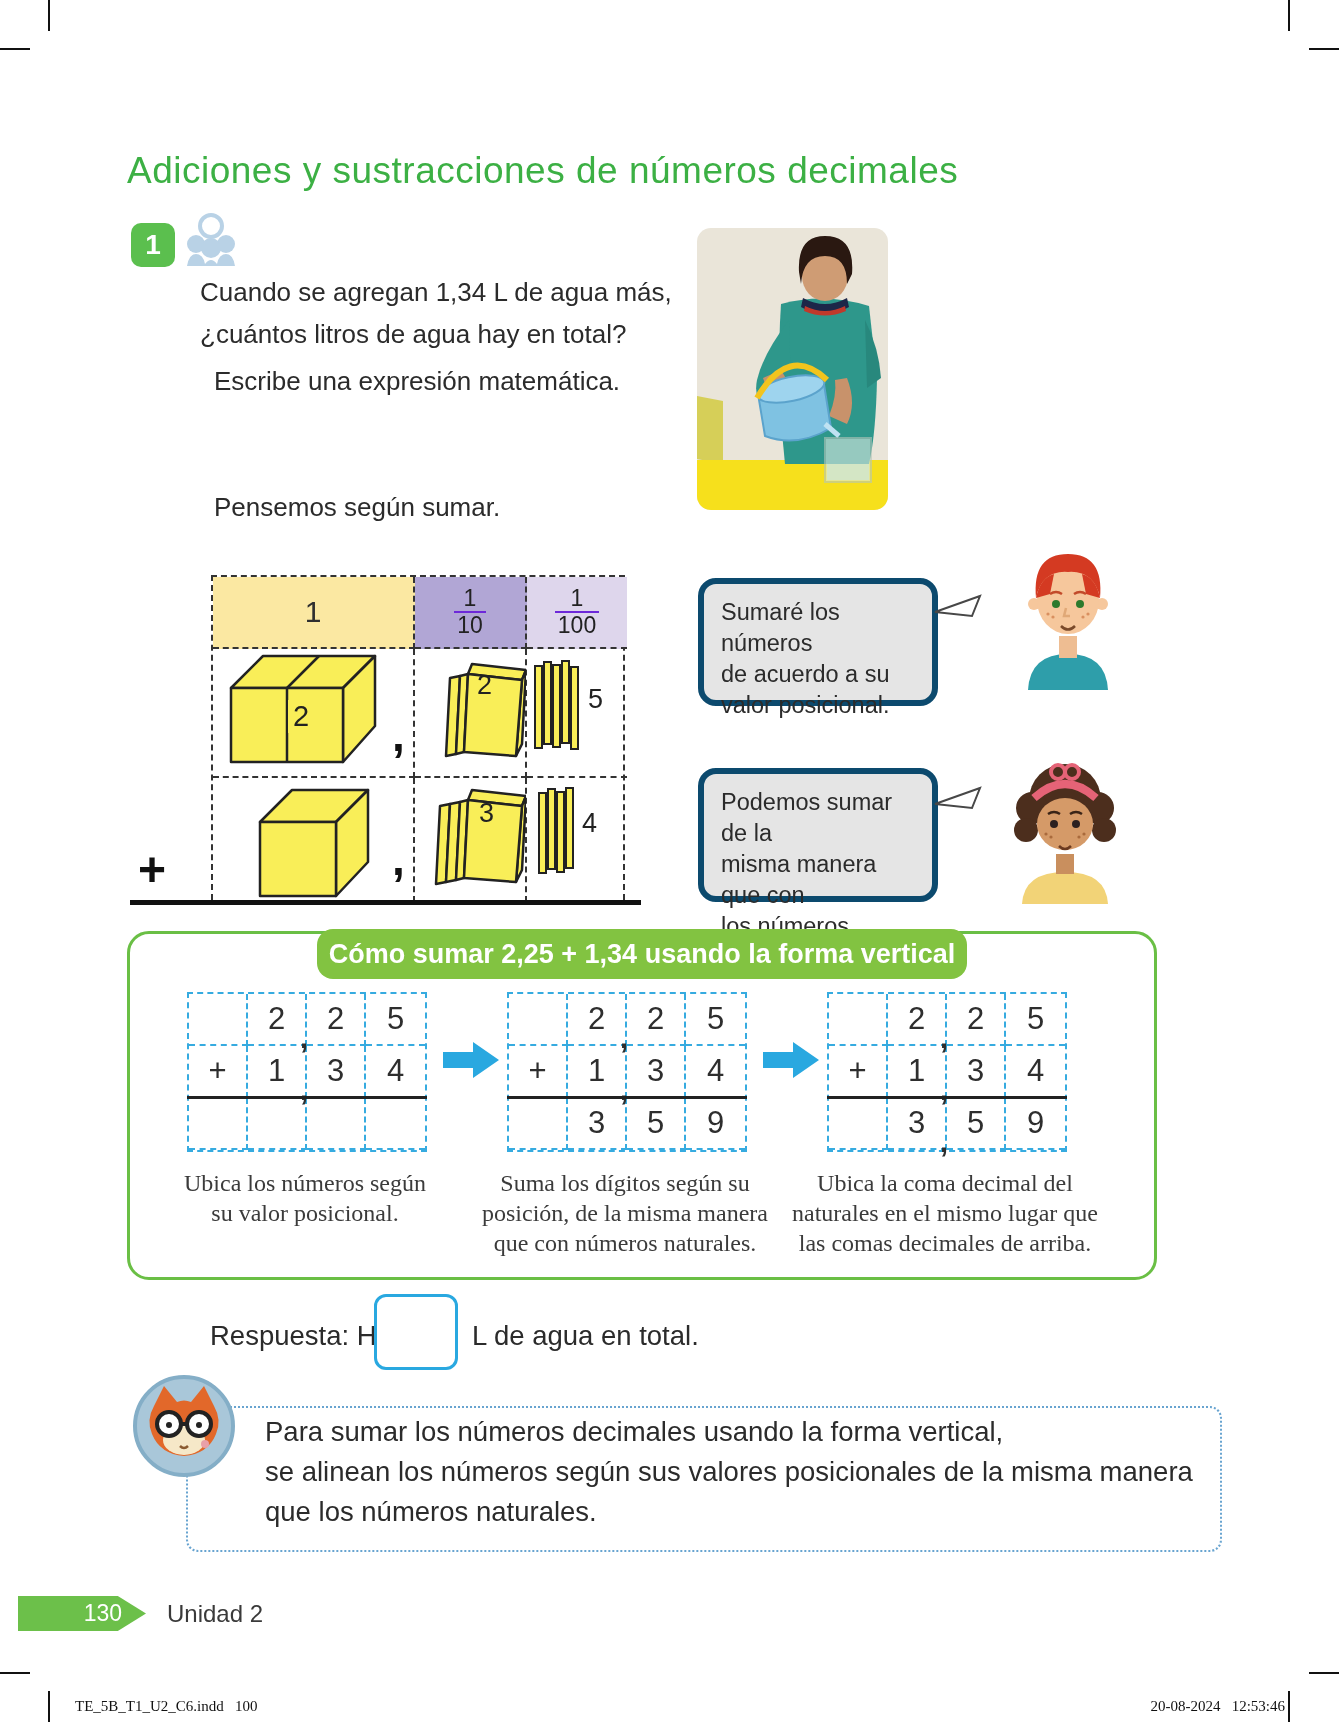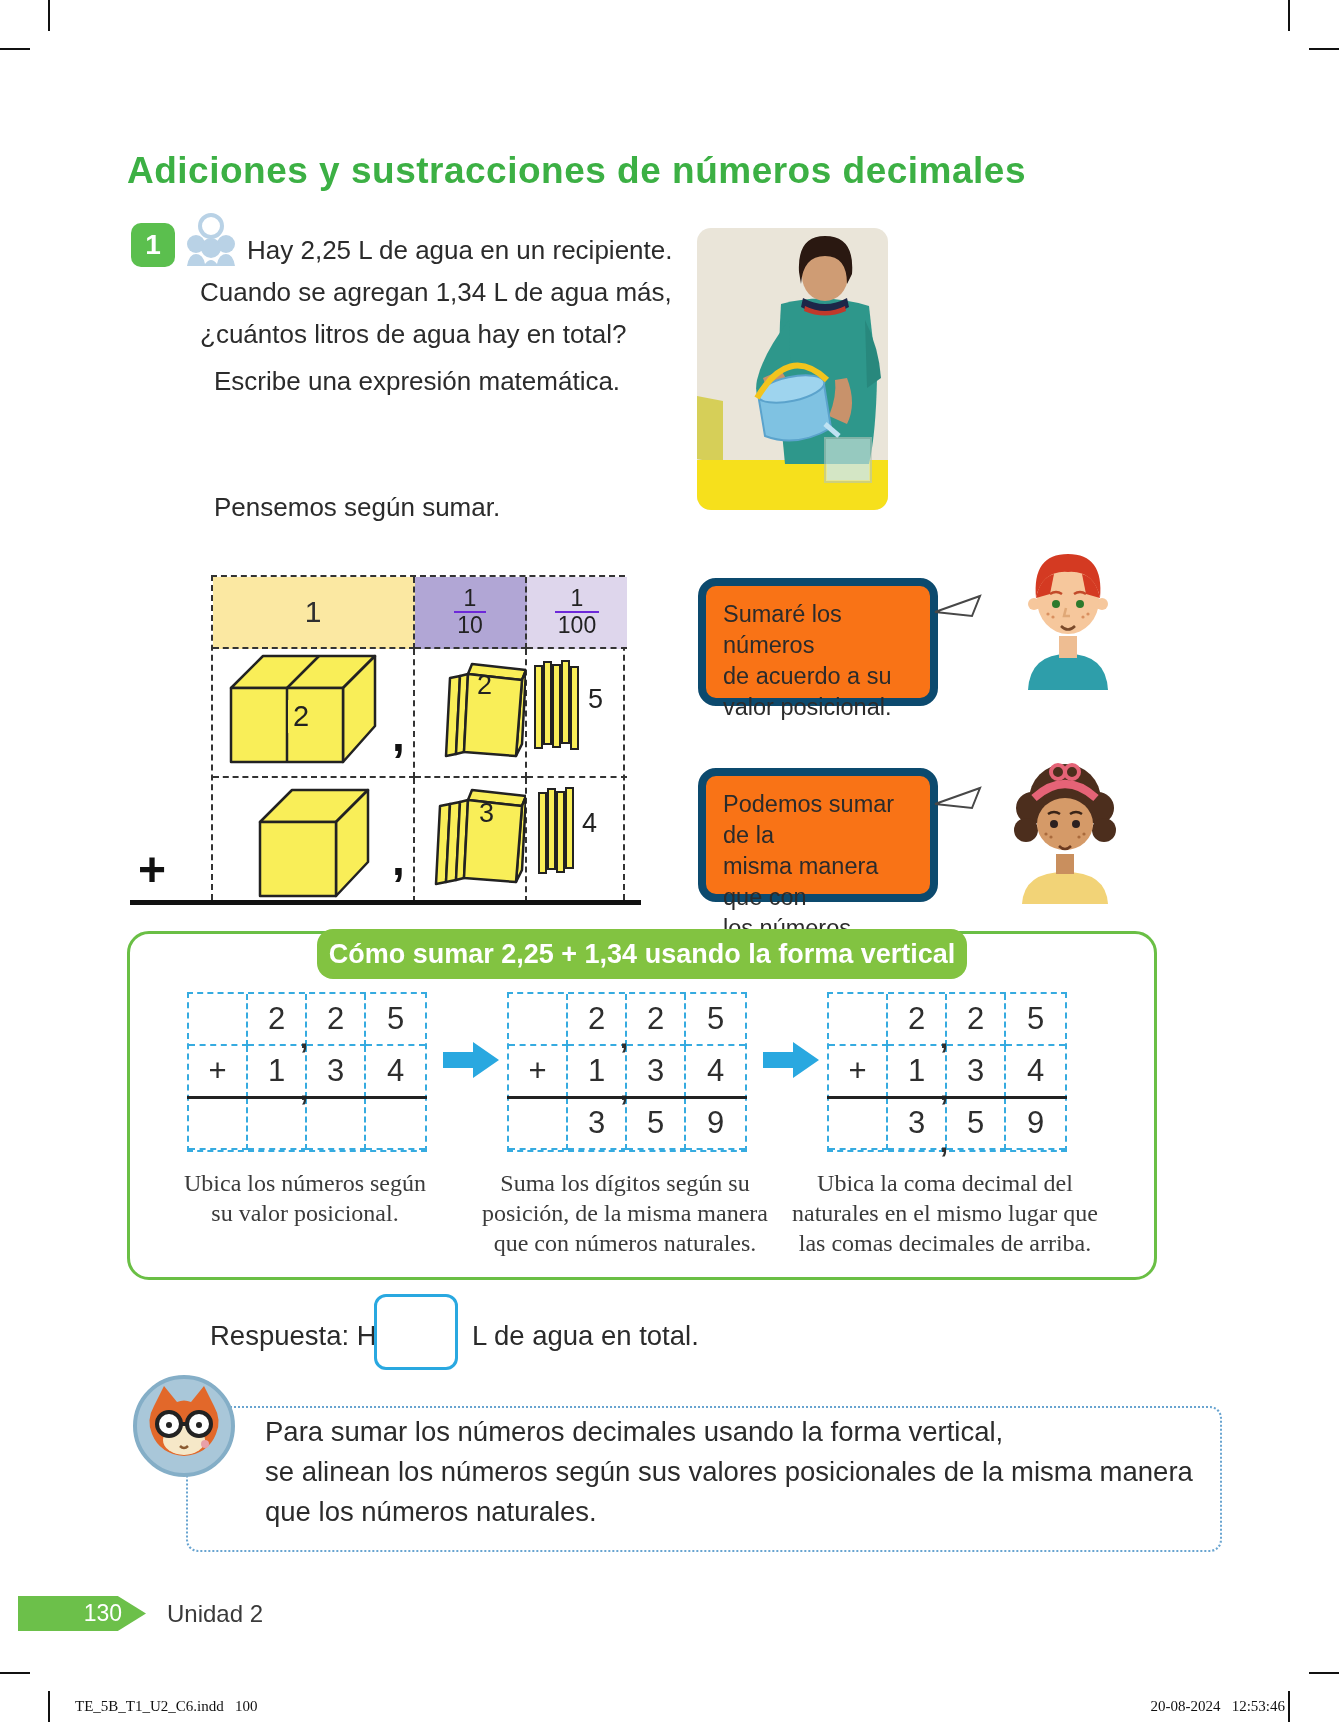--- a/index.html
+++ b/index.html
@@ -6,21 +6,21 @@
   .page{position:relative;width:1339px;height:1722px;background:#ffffff;overflow:hidden;
         font-family:"Liberation Sans", sans-serif;color:#2f2f2f;}
   .abs{position:absolute;}
   .pre{white-space:pre;}
   .preline{white-space:pre-line;}
 
   
   .cm{position:absolute;background:#111;}
 
   
-  .title{left:127px;top:150px;font-size:37px;font-weight:bold;color:#3cb044;letter-spacing:.5px;}
+  .title{left:127px;top:150px;font-size:37px;font-weight:normal;color:#3cb044;letter-spacing:.5px;}
 
   
   .badge{left:131px;top:223px;width:44px;height:44px;background:#5bbf4e;border-radius:10px;
          display:flex;align-items:center;justify-content:center;color:#fff;font-size:28px;font-weight:bold;}
   .ptext{font-size:26px;color:#2b2b2b;}
 
   
   .pvt{left:211px;top:575px;width:414px;height:325px;display:grid;
        grid-template-columns:202px 112px 100px;grid-template-rows:72px 129px 124px;
        border-top:2px dashed #333;border-left:2px dashed #333;border-right:2px dashed #333;box-sizing:border-box;}
@@ -32,21 +32,21 @@
   .hHun{background:#ded6ec;}
   .frac{display:inline-flex;flex-direction:column;align-items:center;font-size:23px;line-height:1.1;color:#222;}
   .frac .den{border-top:2px solid #6d28d9;padding:0 3px;}
   .blklabel{position:absolute;font-size:27px;color:#222;}
   .tcomma{position:absolute;font-size:46px;font-weight:bold;color:#111;line-height:1;}
   .plusbig{left:138px;top:842px;font-size:48px;font-weight:bold;color:#111;}
   .sumbar{left:130px;top:900px;width:511px;height:5px;background:#111;}
 
   
   .photo{left:697px;top:228px;width:191px;height:282px;border-radius:14px;overflow:hidden;}
-  .bubble{background:#f97316;border:8px solid #0c4a6e;border-radius:18px;padding:13px 17px;
+  .bubble{background:#e5e5e5;border:6px solid #0c4a6e;border-radius:18px;padding:13px 17px;
           font-size:23.5px;line-height:31px;color:#2b2b2b;box-sizing:border-box;}
 
   
   .howbox{left:127px;top:931px;width:1030px;height:349px;border:3px solid #6abf45;border-radius:22px;box-sizing:border-box;background:#fff;}
   .howbar{left:317px;top:929px;width:650px;height:50px;background:#82c341;border-radius:16px;
           display:flex;align-items:center;justify-content:center;color:#fff;font-size:27px;font-weight:bold;}
   .vgrid{position:absolute;top:992px;border:2px dashed #36abe0;background:#fff;}
   .vrow{display:flex;}
   .vcell{width:59px;height:52px;box-sizing:border-box;border-right:2px dashed #36abe0;border-bottom:2px dashed #36abe0;
          display:flex;align-items:center;justify-content:center;font-size:31px;color:#2e2e2e;}
@@ -93,21 +93,20 @@
     <span>1</span>
   </div>
   <svg class="abs" style="left:183px;top:210px" width="56" height="58" viewBox="0 0 56 58">
     <circle cx="28" cy="16" r="11" fill="none" stroke="#b9d2e6" stroke-width="4"></circle>
     <circle cx="13" cy="34" r="9" fill="#b9d2e6"></circle>
     <circle cx="43" cy="34" r="9" fill="#b9d2e6"></circle>
     <circle cx="28" cy="38" r="10" fill="#b9d2e6"></circle>
     <path d="M4,56 Q6,44 13,44 Q20,44 22,54 Q28,46 34,54 Q36,44 43,44 Q50,44 52,56 Z" fill="#b9d2e6"></path>
   </svg>
 
-  <div class="abs ptext" style="left:247px;top:235px">Hay 2,25 L de agua en un recipiente.</div>
   <div class="abs ptext" style="left:200px;top:277px">Cuando se agregan 1,34 L de agua más,</div>
   <div class="abs ptext" style="left:200px;top:319px">¿cuántos litros de agua hay en total?</div>
   <div class="abs ptext" style="left:214px;top:366px">Escribe una expresión matemática.</div>
   <div class="abs ptext" style="left:214px;top:492px">Pensemos según sumar.</div>
 
   <div class="abs photo">
     <svg width="191" height="282" viewBox="0 0 191 282">
       <rect x="0" y="0" width="191" height="282" fill="#eae5d9"></rect>
       <polygon points="0,168 26,173 26,236 0,231" fill="#d6cf58"></polygon>
       <rect x="0" y="232" width="191" height="50" fill="#f6e01c"></rect>

